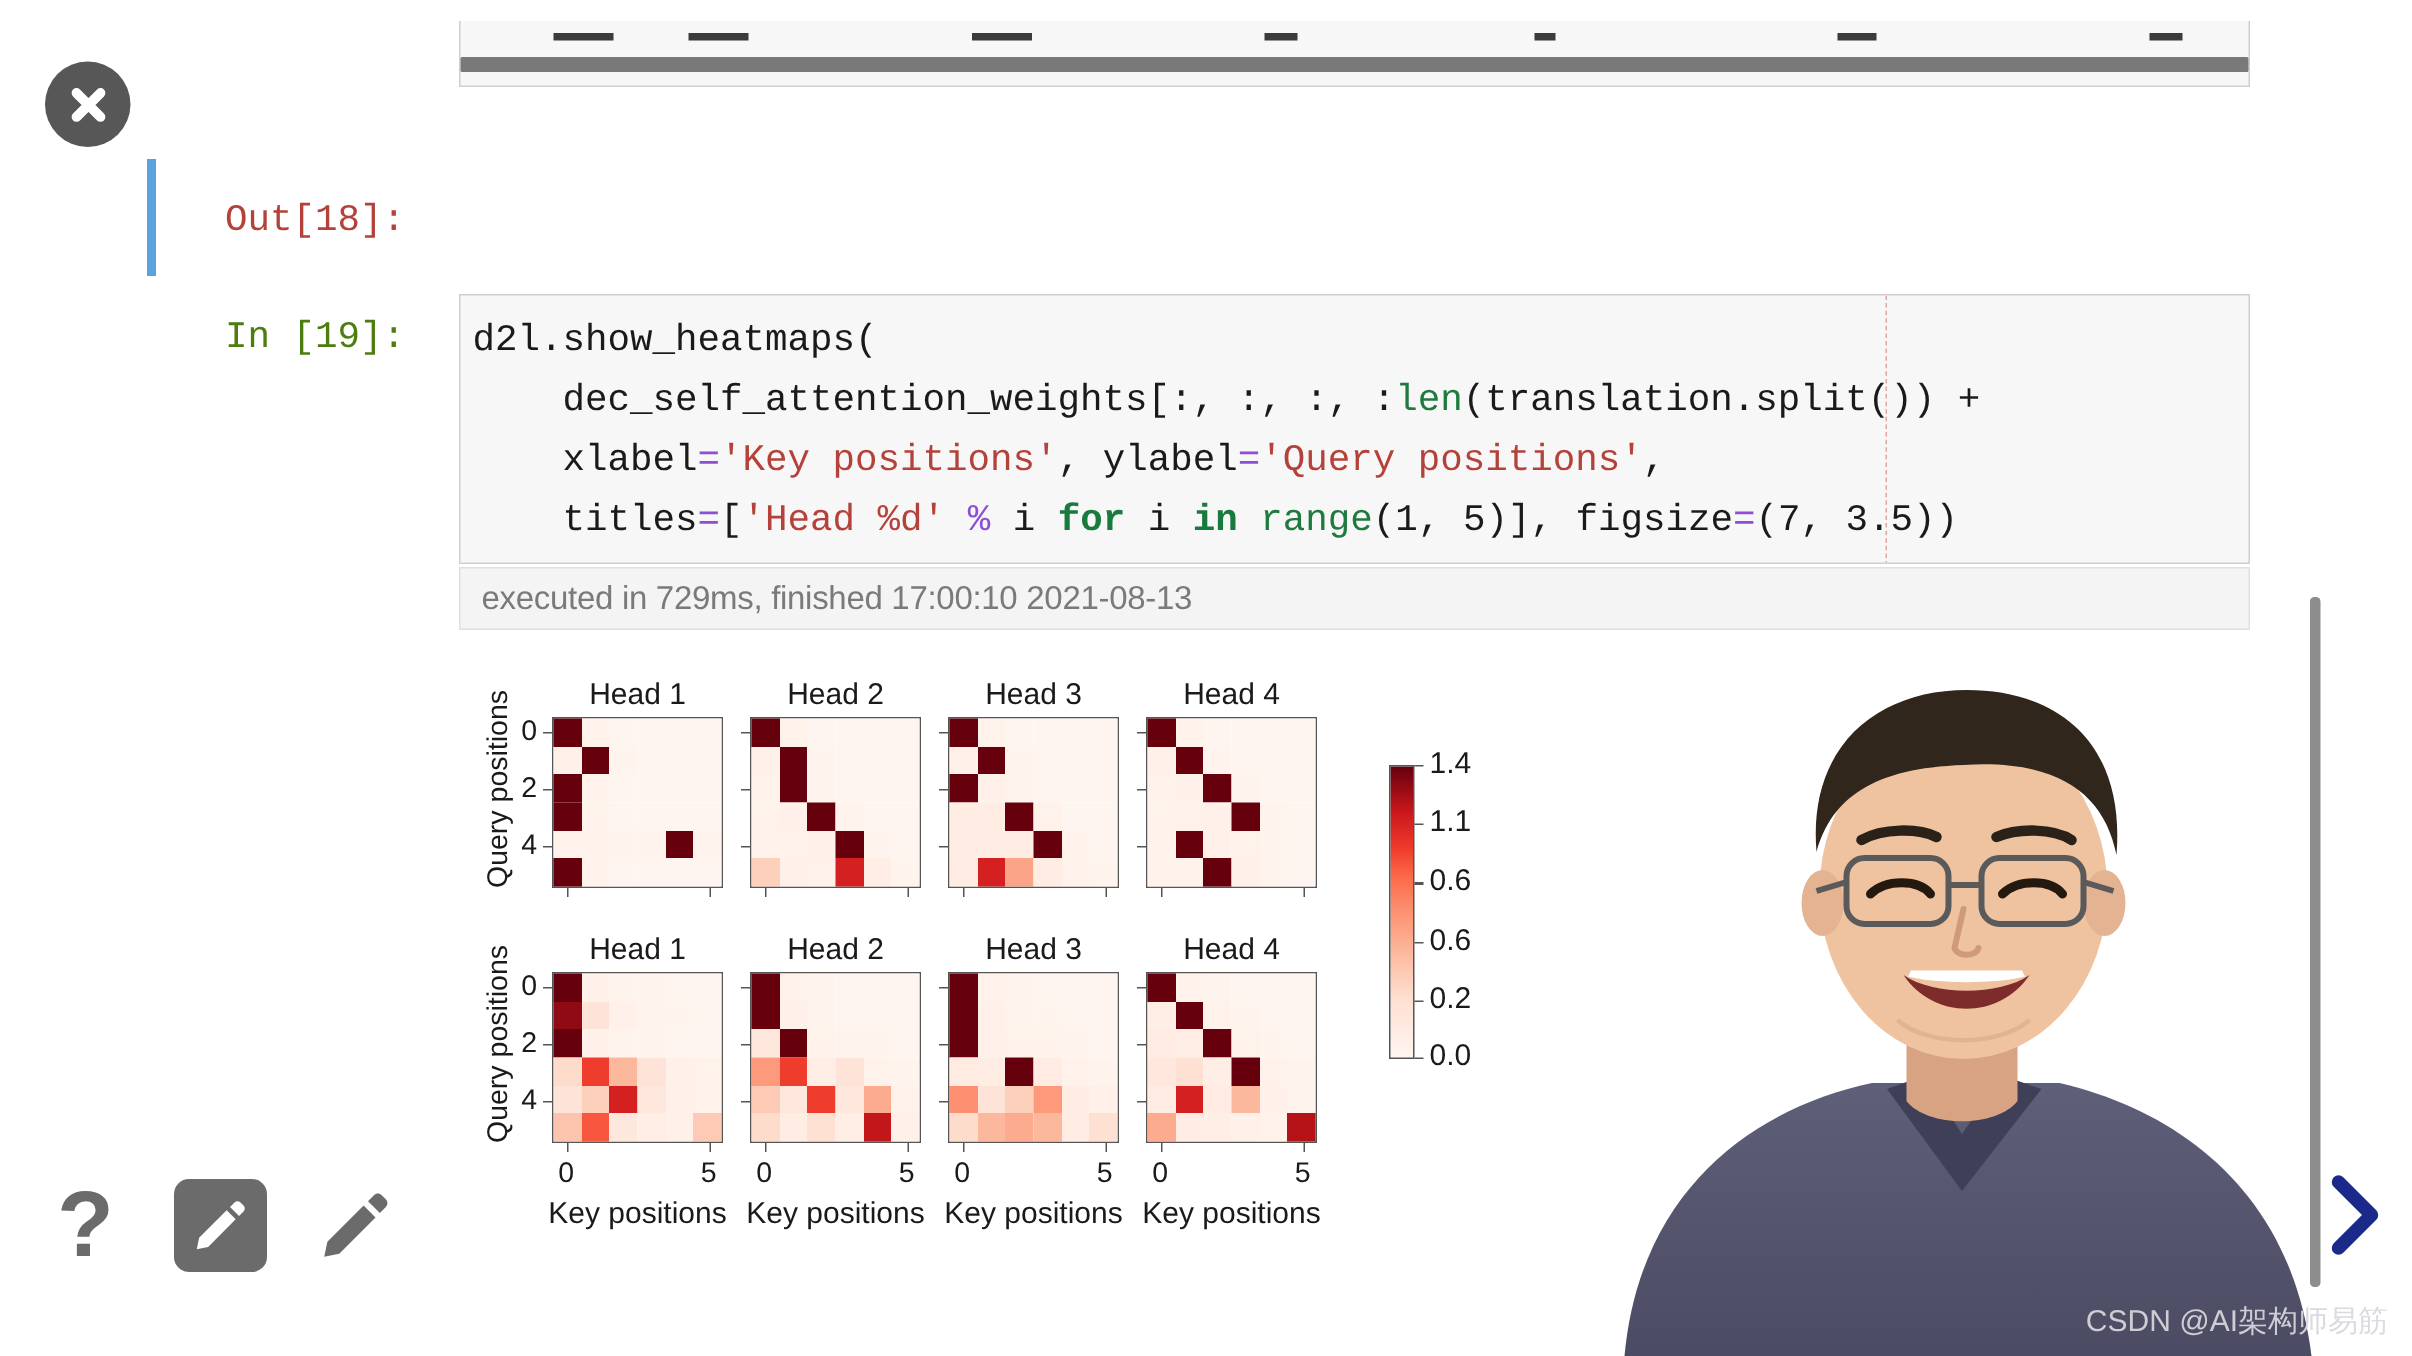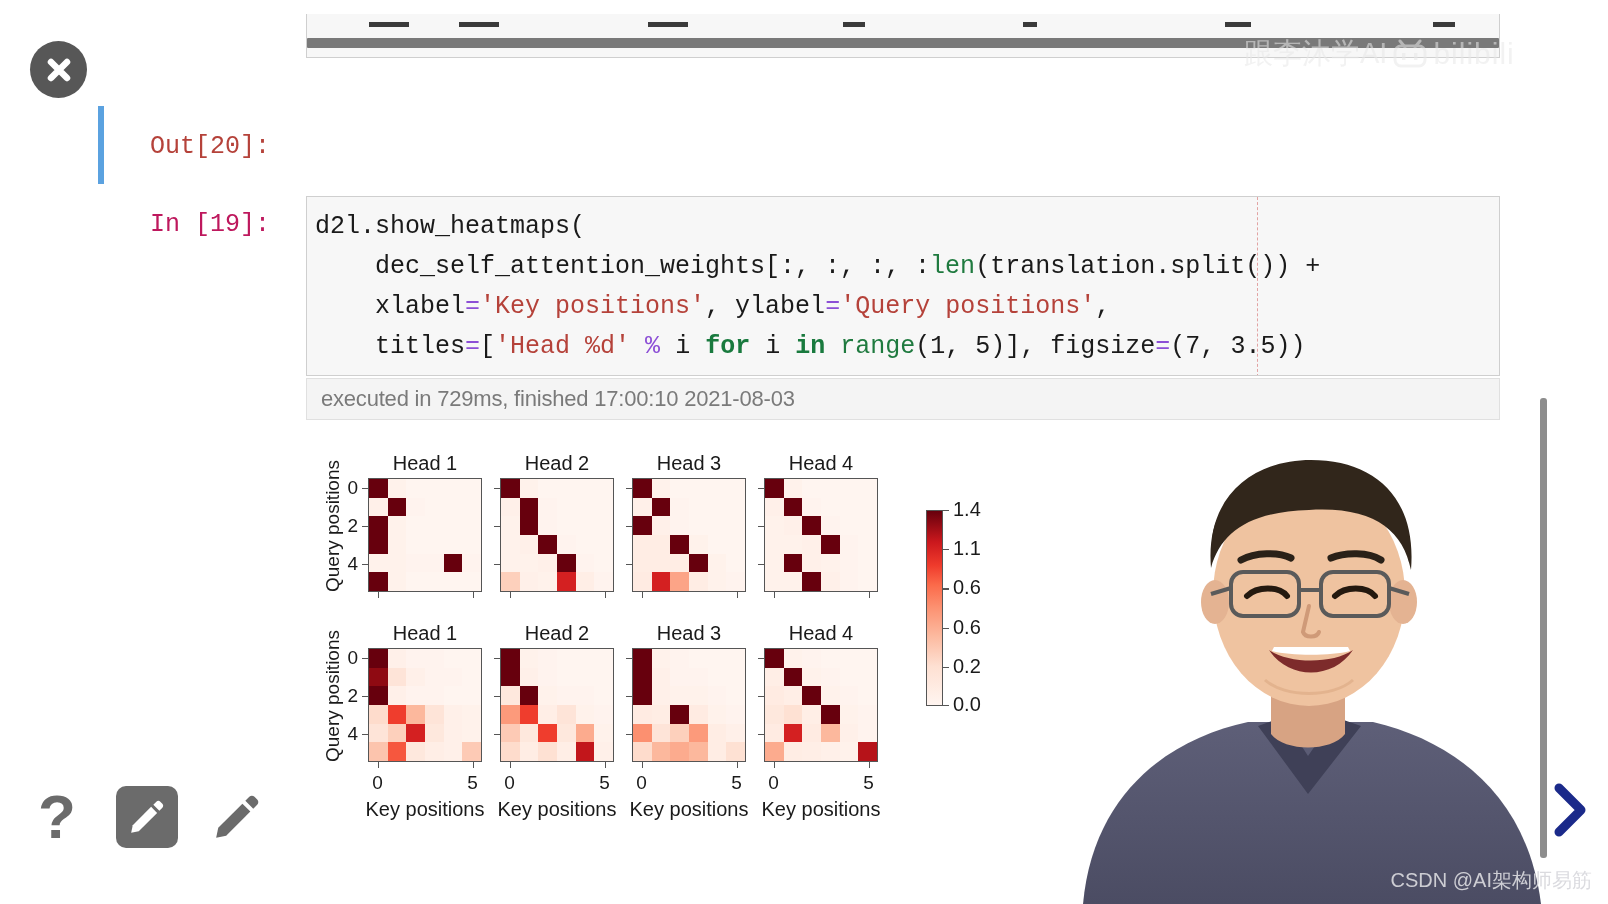--- a/index.html
+++ b/index.html
@@ -105,21 +105,21 @@
     position: absolute; left: 2px; top: 0; width: 6px; height: 78px;
     background: #5ba2e0;
   }
   .prompt {
     position: absolute;
     color: #b5423a;
     font-family: "Liberation Mono", monospace;
     font-size: 25px;
     white-space: pre;
   }
-  .prompt.blue { color: #be185d; }
+  .prompt.blue { color: #4d7c0f; }
   .out-text {
     position: absolute;
     font-family: "Liberation Mono", monospace;
     font-size: 25px;
     color: #1a1a1a;
     white-space: pre;
   }
 
   
   .cell-in {
@@ -281,30 +281,30 @@
       <div class="ghost-line" style="left:918px;width:26px;"></div>
       <div class="ghost-line" style="left:1126px;width:22px;"></div>
       <div class="hscroll-track">
         <div class="hscroll-thumb"></div>
       </div>
     </div>
 
 
     <div class="cell-out">
       <div class="sel-bar"></div>
-      <div class="prompt" style="left:54px; top:26px;">Out[20]:</div>
+      <div class="prompt" style="left:54px; top:26px;">Out[18]:</div>
     </div>
 
     <div class="cell-in">
       <div class="prompt blue" style="left:54px; top:14px;">In [19]:</div>
       <div class="code-box">
         <div class="code-text" id="code-text"><div><span>d2l.show_heatmaps(</span></div><div><span>    dec_self_attention_weights[:, :, :, :</span><span class="tok-fn">len</span><span>(translation.split())</span><span> +</span></div><div><span>    xlabel</span><span class="tok-op">=</span><span class="tok-str">'Key positions'</span><span>, ylabel</span><span class="tok-op">=</span><span class="tok-str">'Query positions'</span><span>,</span></div><div><span>    titles</span><span class="tok-op">=</span><span>[</span><span class="tok-str">'Head %d'</span><span> </span><span class="tok-op">%</span><span> i </span><span class="tok-kw">for</span><span> i </span><span class="tok-kw">in</span><span> </span><span class="tok-fn">range</span><span>(</span><span class="tok-num">1</span><span>, </span><span class="tok-num">5</span><span>)], figsize</span><span class="tok-op">=</span><span>(</span><span class="tok-num">7</span><span>, </span><span class="tok-num">3.5</span><span>))</span></div></div>
         <div class="ruler"></div>
       </div>
-      <div class="exec-bar" style="left:210px; top:182px; width:1194px; height:42px;">executed in 729ms, finished 17:00:10 2021-08-03</div>
+      <div class="exec-bar" style="left:210px; top:182px; width:1194px; height:42px;">executed in 729ms, finished 17:00:10 2021-08-13</div>
     </div>
 
     <div class="figure">
       <div class="hm-grid" id="hm-grid">
           <div class="hm-title" style="left: 62px; top: 20px;">Head 1</div>
           <div class="hm-plot" style="left: 62px; top: 46px;">
             <div class="hm-cell" style="background: rgb(103, 0, 13);"></div>
             <div class="hm-cell" style="background: rgb(255, 242, 235);"></div>
             <div class="hm-cell" style="background: rgb(255, 245, 240);"></div>
             <div class="hm-cell" style="background: rgb(255, 245, 240);"></div>
@@ -742,30 +742,20 @@
 
       <path d="M236 172 L 230 198 C 232 204, 244 204, 246 198" stroke="#cf9a78" stroke-width="4" fill="none" stroke-linecap="round"></path>
 
       <path d="M196 216 C 216 246, 260 246, 280 216 C 260 230, 216 230, 196 216 Z" fill="#7d2b2b"></path>
       <path d="M199 217 C 218 222, 258 222, 277 217 L 275 213 L 201 213 Z" fill="#ffffff"></path>
 
       <path d="M192 246 C 212 264, 260 264, 280 246" stroke="#dba882" stroke-width="3" fill="none" opacity="0.6"></path>
     </g>
   </svg>
 
-  <div class="wm-bili">
-    <span>跟李沐学AI</span>
-    <svg width="34" height="30" viewBox="0 0 34 30">
-      <path d="M7 2 L12 8 M27 2 L22 8" stroke="#e8e8e8" stroke-width="3" fill="none" stroke-linecap="round"></path>
-      <rect x="2" y="7" width="30" height="20" rx="6" fill="none" stroke="#e8e8e8" stroke-width="3"></rect>
-      <rect x="9" y="14" width="3.5" height="7" fill="#e8e8e8"></rect>
-      <rect x="21" y="14" width="3.5" height="7" fill="#e8e8e8"></rect>
-    </svg>
-    <span style="font-size:30px;letter-spacing:1px;">bilibili</span>
-  </div>
 
   <div class="wm-csdn">CSDN @AI架构师易筋</div>
 
   <div class="close-btn">
     <svg width="30" height="30" viewBox="0 0 30 30">
       <path d="M7 7 L23 23 M23 7 L7 23" stroke="#ffffff" stroke-width="6.5" stroke-linecap="round"></path>
     </svg>
   </div>
 
   <div class="tool-bar">

